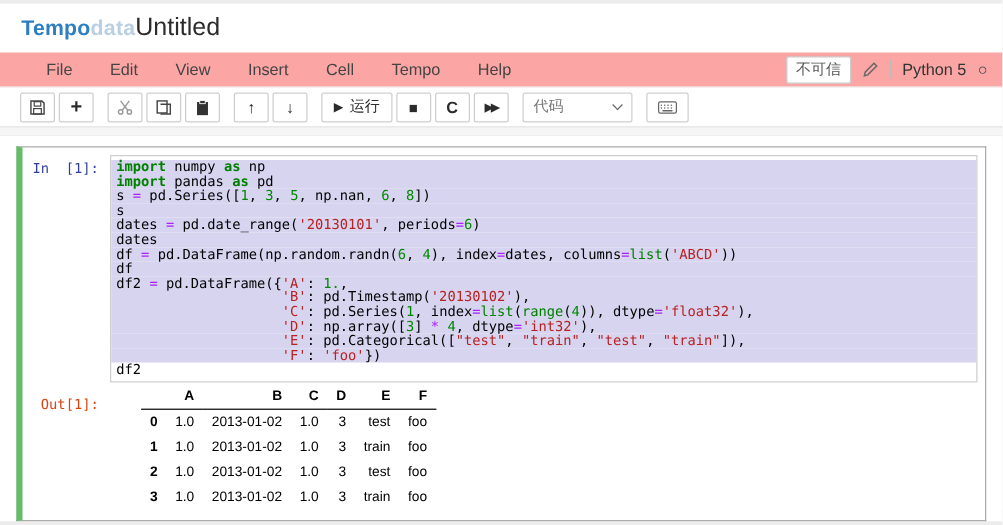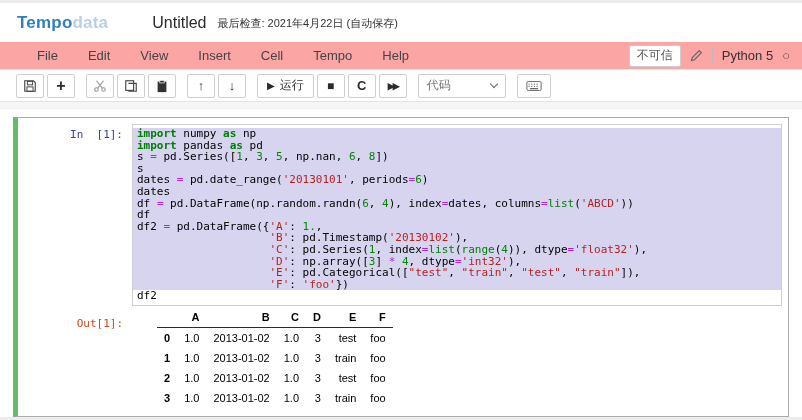--- a/index.html
+++ b/index.html
@@ -10,21 +10,21 @@
     overflow: hidden;
     position: relative;
   }
   .page { background: #fff; margin-top: 3px; height: 405px; }
 
   
   .header { height: 39px; display: flex; align-items: center; padding-left: 17px; background: #fff; }
   .logo { font-size: 17px; font-weight: bold; letter-spacing: .2px; cursor: pointer; }
   .logo .lg1 { color: #2e7fc1; }
   .logo .lg2 { color: #b9d0e4; }
-  .nb-title { font-size: 16px; color: #2b2b2b; margin-left: 44px; cursor: pointer; }
+  .nb-title { font-size: 20px; color: #2b2b2b; cursor: pointer; }
   .checkpoint { font-size: 11px; color: #333; margin-left: 11px; padding-top: 2px; }
 
   
   .menubar { height: 28px; display: flex; align-items: center; padding: 0 12px 0 22px; border-bottom: 1px solid #e7e7e7; background: #fca5a5; }
   .menu-item { font-size: 13px; color: #444; padding: 4px 15px; cursor: pointer; }
   .menubar-right { margin-left: auto; display: flex; align-items: center; gap: 9px; }
   .trusted-btn { border: 1px solid #ccc; border-radius: 2px; font-size: 12px; color: #555; padding: 1px 7px 2px; background: #fff; cursor: pointer; }
   .icon-btn { display: inline-flex; align-items: center; cursor: pointer; }
   .vdiv { width: 1px; height: 15px; background: #bbb; }
   .kernel-name { font-size: 13px; color: #333; }
@@ -48,21 +48,21 @@
   .celltype-dd { width: 88px; justify-content: space-between; color: #777; font-size: 12px; padding: 0 8px; }
   .chev { width: 6px; height: 6px; border-right: 1px solid #666; border-bottom: 1px solid #666; transform: rotate(45deg); margin-top: -3px; }
   .band { height: 8px; background: #f6f6f6; border-top: 1px solid #e3e3e3; border-bottom: 1px solid #efefef; }
 
   
   .main { padding: 8px 13px 0; background: #fff; }
   .cell {
     border: 1px solid #ababab; border-left: 5px solid #66bb6a;
     background: #fff; padding: 6px 6px 8px 0;
   }
-  .row { display: flex; align-items: flex-start; padding-left: 44px; }
+  .row { display: flex; align-items: flex-start; }
   .prompt {
     width: 70px; flex: 0 0 70px; text-align: right; padding-right: 9px; padding-top: 4px;
     font-family: "DejaVu Sans Mono", monospace; font-size: 11px; white-space: pre;
   }
   .in-prompt { color: #303f9f; }
   .out-prompt { color: #d84315; padding-top: 9px; }
   .code-box { flex: 1; border: 1px solid #cfcfcf; background: #fff; padding: 3px 0; cursor: text; }
   .code-line {
     font-family: "DejaVu Sans Mono", monospace; font-size: 11px; line-height: 11.6px;
     white-space: pre; padding-left: 4px; color: #000;
@@ -86,21 +86,20 @@
 </head>
 <body>
 
 <div class="page">
 
   <div class="header">
     <div class="logo">
       <span class="lg1">Tempo</span><span class="lg2">data</span>
     </div>
     <span class="nb-title">Untitled</span>
-    <span class="checkpoint">最后检查: 2021年4月22日 (自动保存)</span>
   </div>
 
   <div class="menubar">
     <div style="display:flex">
         <div class="menu-item">File</div>
         <div class="menu-item">Edit</div>
         <div class="menu-item">View</div>
         <div class="menu-item">Insert</div>
         <div class="menu-item">Cell</div>
         <div class="menu-item">Tempo</div>

